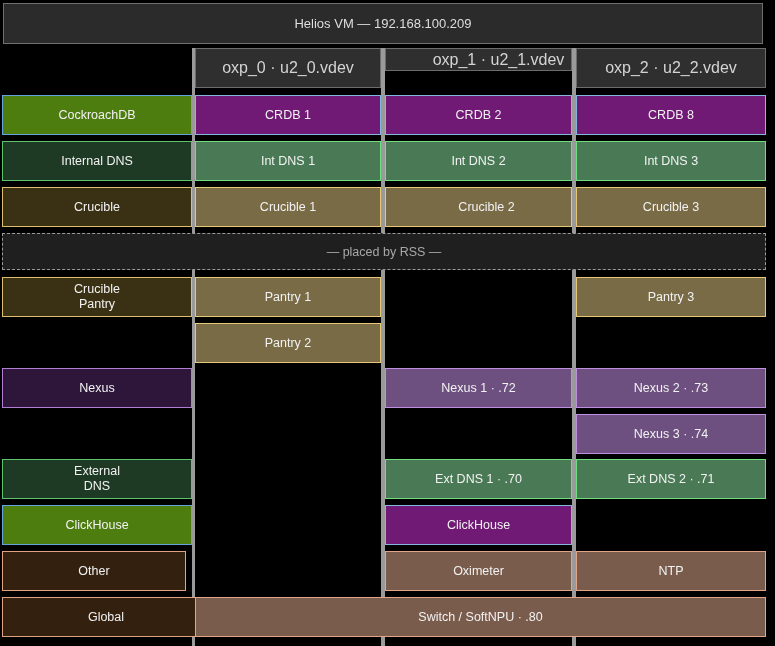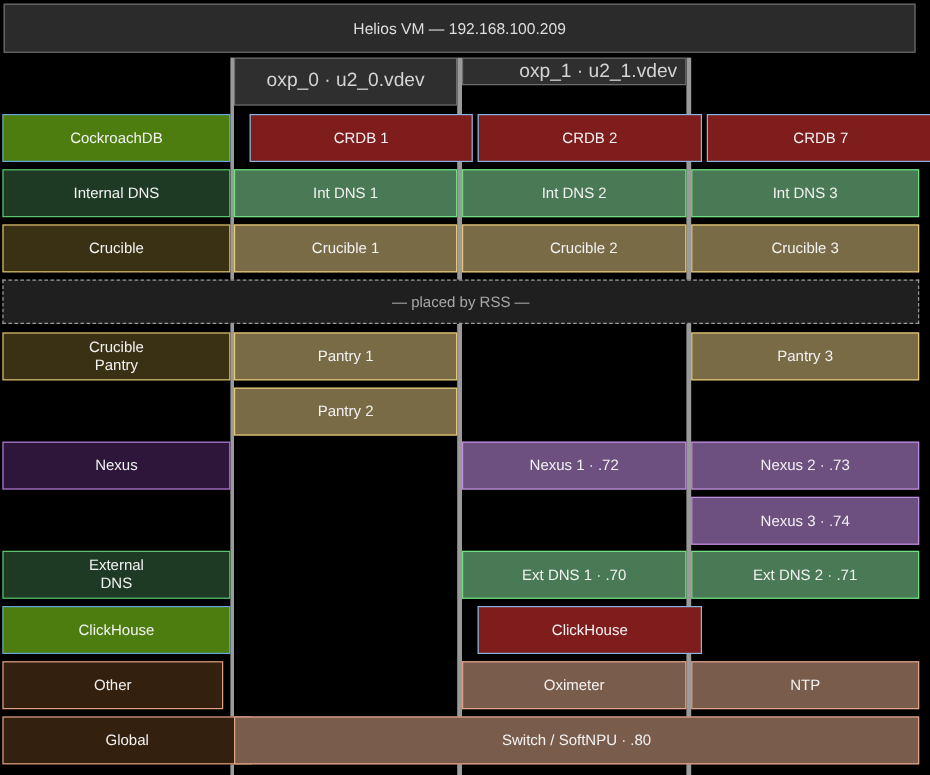--- a/index.html
+++ b/index.html
@@ -34,21 +34,21 @@
   .cell .lbl{pointer-events:none;white-space:pre-line;}
 
   
   .abs{position:absolute;box-sizing:border-box;}
 
   
   .gutter{position:absolute;background:#9a9a9a;}
 
   
   .c-head   {background:#2f2f2f;border:1px solid #6d6d6d;color:#d4d4d4;}
-  .c-blue   {background:#7f1d1d;border:1px solid #84b6de;margin-left:13px;}
+  .c-blue   {background:#701a75;border:1px solid #84b6de;}
   .c-blue-l {background:#4d7c0f;border:1px solid #64a4dc;}
   .c-green  {background:#4a7a55;border:1px solid #6fe07f;}
   .c-green-l{background:#1e3a24;border:1px solid #5cc46c;}
   .c-gold   {background:#7a6b47;border:1px solid #e6c878;}
   .c-gold-l {background:#3a3014;border:1px solid #ddbf71;}
   .c-purple {background:#6d4f80;border:1px solid #c18fe0;}
   .c-purple-l{background:#2e163a;border:1px solid #b07ed4;}
   .c-salmon {background:#7a5c4d;border:1px solid #e2a58a;}
   .c-salmon-l{background:#33200f;border:1px solid #e0a184;}
 
@@ -71,32 +71,35 @@
   <div class="gutter" style="left:192px;top:48px;width:3px;height:598px;"></div>
   <div class="gutter" style="left:381px;top:48px;width:4px;height:598px;"></div>
   <div class="gutter" style="left:572px;top:48px;width:4px;height:598px;"></div>
 
   <div class="abs c-head" style="left:195px;top:48px;width:186px;height:40px;display:flex;align-items:center;justify-content:center;text-align:center;">
     <span>oxp_0 · u2_0.vdev</span>
   </div>
   <div class="abs c-head" style="left:385px;top:48px;width:187px;height:23px;display:flex;align-items:center;justify-content:center;padding-left:40px;">
     <span>oxp_1 · u2_1.vdev</span>
   </div>
+  <div class="abs c-head" style="left:576px;top:48px;width:190px;height:40px;display:flex;align-items:center;justify-content:center;">
+    <span>oxp_2 · u2_2.vdev</span>
+  </div>
 
   <div class="abs c-blue-l cell" style="left:2px;top:95px;width:190px;height:40px;">
     <span class="lbl">CockroachDB</span>
   </div>
   <div class="abs c-blue cell" style="left:195px;top:95px;width:186px;height:40px;">
     <span class="lbl">CRDB 1</span>
   </div>
   <div class="abs c-blue cell" style="left:385px;top:95px;width:187px;height:40px;">
     <span class="lbl">CRDB 2</span>
   </div>
   <div class="abs c-blue cell" style="left:576px;top:95px;width:190px;height:40px;">
-    <span class="lbl">CRDB 7</span>
+    <span class="lbl">CRDB 8</span>
   </div>
 
   <div class="abs c-green-l cell" style="left:2px;top:141px;width:190px;height:40px;">
     <span class="lbl">Internal DNS</span>
   </div>
   <div class="abs c-green cell" style="left:195px;top:141px;width:186px;height:40px;">
     <span class="lbl">Int DNS 1</span>
   </div>
   <div class="abs c-green cell" style="left:385px;top:141px;width:187px;height:40px;">
     <span class="lbl">Int DNS 2</span>

